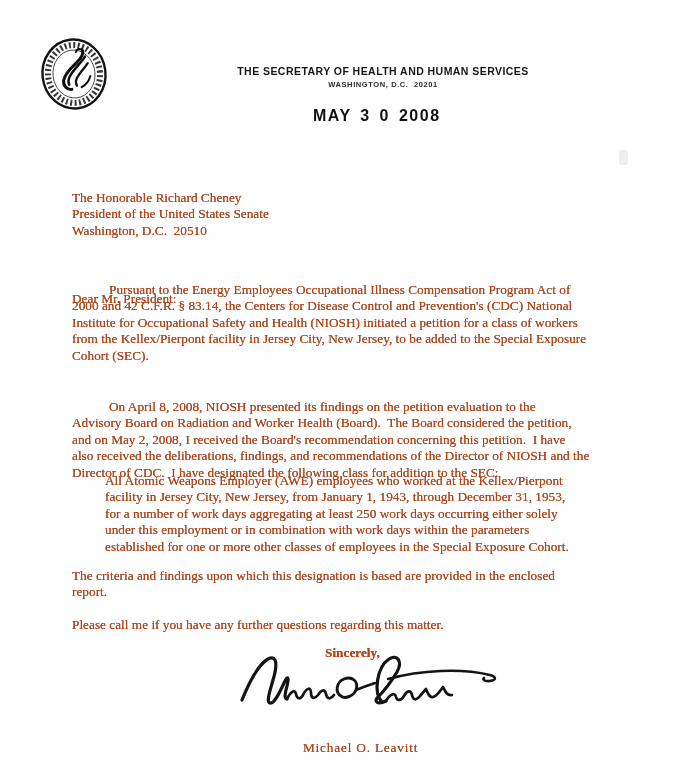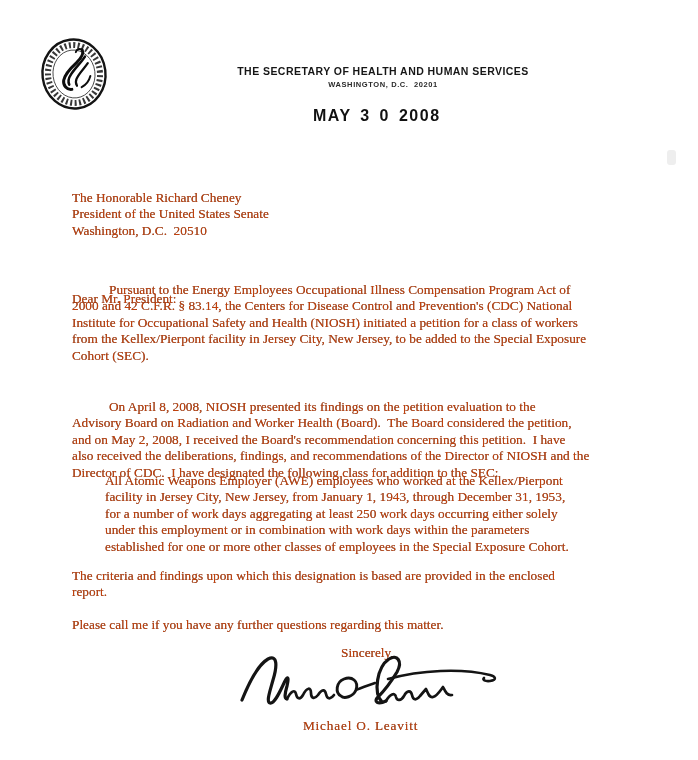--- a/index.html
+++ b/index.html
@@ -1,18 +1,18 @@
 <!DOCTYPE html>
 <html><head>
 <meta charset="utf-8">
 <style>
   html, body { margin:0; padding:0; background:#ffffff; }
   .page {
     position:relative; width:630px; height:760px; background:#ffffff;
-    font-family:"Liberation Serif", serif; color:#1c1c1c; overflow:hidden;padding-left:48px;
+    font-family:"Liberation Serif", serif; color:#1c1c1c; overflow:hidden;
   }
   .abs { position:absolute; white-space:pre; }
   
   .seal { position:absolute; left:36px; top:32px; transform:rotate(-7deg); }
   .office-line {
     left:66px; top:65px; width:634px; text-align:center;
     font-family:"Liberation Sans", sans-serif; font-weight:700;
     font-size:10.5px; letter-spacing:0.45px; color:#161616;
   }
   .office-sub {
@@ -31,23 +31,23 @@
     font-size:13.3px; line-height:16.4px; color:#c2410c;
     text-shadow:0 0 0.45px rgba(20,20,20,0.65);
   }
   .recipient   { left:72px;  top:190px; }
   .salutation  { left:72px;  top:250px;margin-top:41px; }
   .para-1      { left:72px;  top:282px; text-indent:37px; }
   .para-2      { left:72px;  top:399px; text-indent:37px; }
   .class-block { left:105px; top:473px; }
   .para-3      { left:72px;  top:568px; }
   .para-4      { left:72px;  top:617px; }
-  .valediction { left:341px; top:645px; }
+  .valediction { left:325px; top:645px;font-weight:bold; }
   .signature   { position:absolute; left:236px; top:648px; }
-  .typed-name  { left:303px; top:718px; letter-spacing:0.8px; }
+  .typed-name  { left:303px; top:740px; letter-spacing:0.8px; }
   
   .artifact-right {
     position:absolute; right:2px; top:150px; width:9px; height:15px;
     background:#eeeeee; border-radius:3px;
   }
 </style>
 </head>
 <body>
 
 <div class="page">

